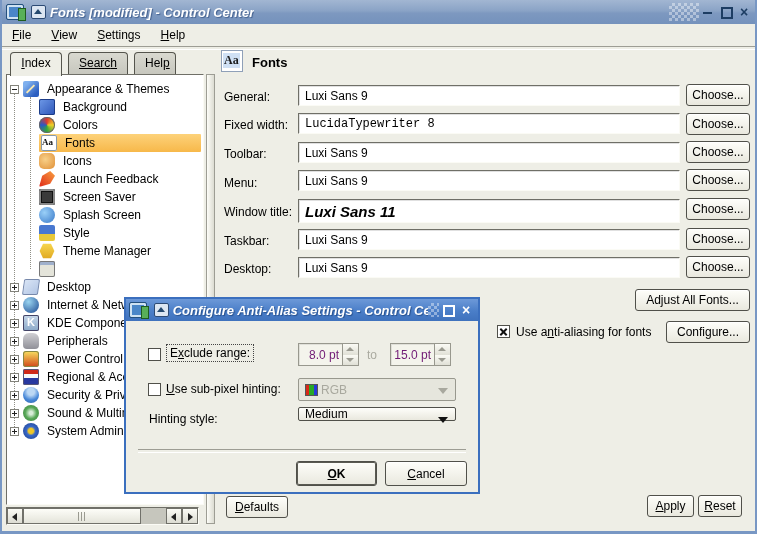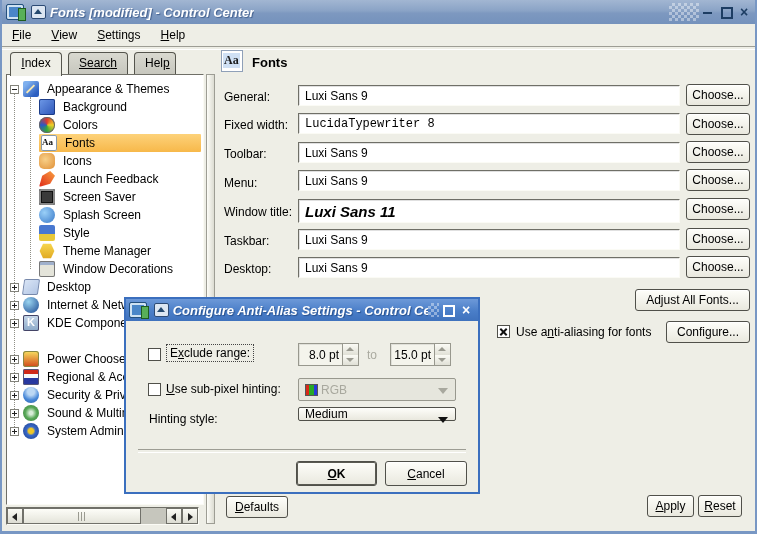--- a/index.html
+++ b/index.html
@@ -116,21 +116,21 @@
   .cb.checked::after{transform:rotate(-45deg);}
   .combo{box-sizing:border-box;border:1px solid #50504a;border-radius:2px;
     background:linear-gradient(#fefefa,#e9e8de);display:flex;align-items:center;padding:0 6px;position:relative;}
   .combo .carr{position:absolute;right:7px;top:9px;border-left:5px solid transparent;
     border-right:5px solid transparent;border-top:6px solid #111;}
   .combo.disabled{background:#e6e6dd;color:#a8a89e;border-color:#98988e;}
   .combo.disabled .carr{border-top-color:#a8a89e;}
   .rgbicon{width:13px;height:12px;margin-right:3px;display:inline-block;
     background:linear-gradient(90deg,#d82818 0 33%,#28a828 33% 66%,#2838d8 66%);box-shadow:inset 0 0 0 1px #555;}
   .spin{box-sizing:border-box;border:1px solid #98988e;background:#f4f4ec;display:flex;
-    align-items:center;color:#000000;box-shadow:inset 1px 1px 0 rgba(0,0,0,.08);}
+    align-items:center;color:#701a75;box-shadow:inset 1px 1px 0 rgba(0,0,0,.08);}
   .spin .sval{flex:1;text-align:right;padding-right:3px;}
   .spin .sarrs{width:15px;height:100%;border-left:1px solid #98988e;display:flex;flex-direction:column;}
   .spin .sarrs div{flex:1;position:relative;background:linear-gradient(#fbfbf5,#e0e0d6);}
   .spin .up::after{content:"";position:absolute;left:3px;top:3px;border-left:4px solid transparent;
     border-right:4px solid transparent;border-bottom:4px solid #9a9a90;}
   .spin .dn::after{content:"";position:absolute;left:3px;top:3px;border-left:4px solid transparent;
     border-right:4px solid transparent;border-top:4px solid #9a9a90;}
   .abs{position:absolute;}
 
   
@@ -214,45 +214,50 @@
     <div class="trow" style="top:149px;left:32px;">
       <span class="ticon i-style"></span>
       <span class="tlabel">Style</span>
     </div>
     <div class="trow" style="top:167px;left:32px;">
       <span class="ticon i-theme"></span>
       <span class="tlabel">Theme Manager</span>
     </div>
     <div class="trow" style="top:185px;left:32px;">
       <span class="ticon i-windec"></span>
-      <span class="tlabel">Window Decorations</span>
     </div>
     <div class="trow" style="top:203px;left:3px;">
       <span class="exp plus"></span>
         <span style="width:4px"></span>
       <span class="ticon i-desktop"></span>
       <span class="tlabel">Desktop</span>
     </div>
     <div class="trow" style="top:221px;left:3px;">
       <span class="exp plus"></span>
         <span style="width:4px"></span>
       <span class="ticon i-internet"></span>
       <span class="tlabel">Internet &amp; Network</span>
     </div>
     <div class="trow" style="top:239px;left:3px;">
       <span class="exp plus"></span>
         <span style="width:4px"></span>
       <span class="ticon i-kde"></span>
       <span class="tlabel">KDE Components</span>
     </div>
+    <div class="trow" style="top:257px;left:3px;">
+      <span class="exp plus"></span>
+        <span style="width:4px"></span>
+      <span class="ticon i-peripherals"></span>
+      <span class="tlabel">Peripherals</span>
+    </div>
     <div class="trow" style="top:275px;left:3px;">
       <span class="exp plus"></span>
         <span style="width:4px"></span>
       <span class="ticon i-power"></span>
-      <span class="tlabel">Power Choose</span>
+      <span class="tlabel">Power Control</span>
     </div>
     <div class="trow" style="top:293px;left:3px;">
       <span class="exp plus"></span>
         <span style="width:4px"></span>
       <span class="ticon i-regional"></span>
       <span class="tlabel">Regional &amp; Accessibility</span>
     </div>
     <div class="trow" style="top:311px;left:3px;">
       <span class="exp plus"></span>
         <span style="width:4px"></span>

